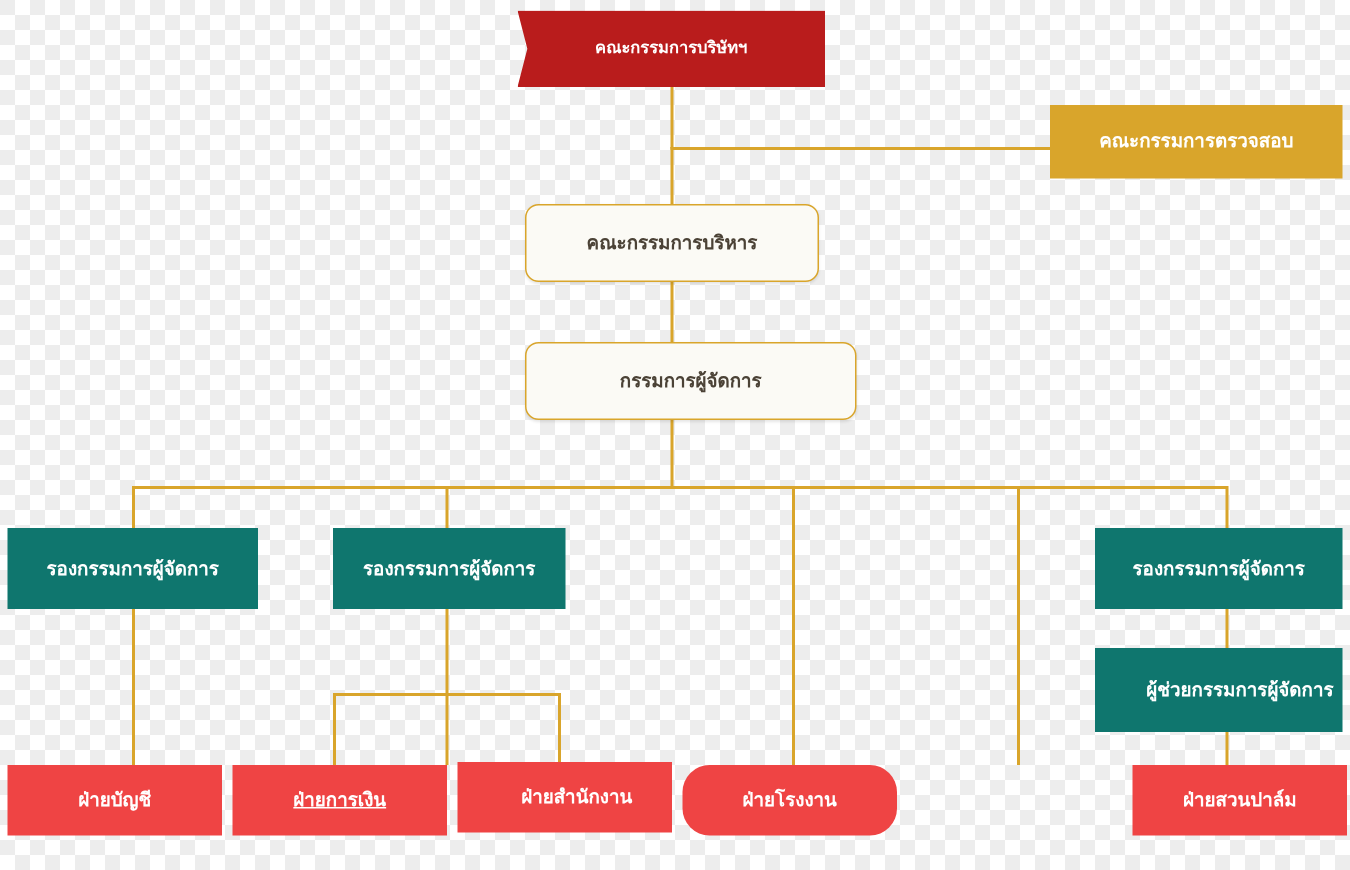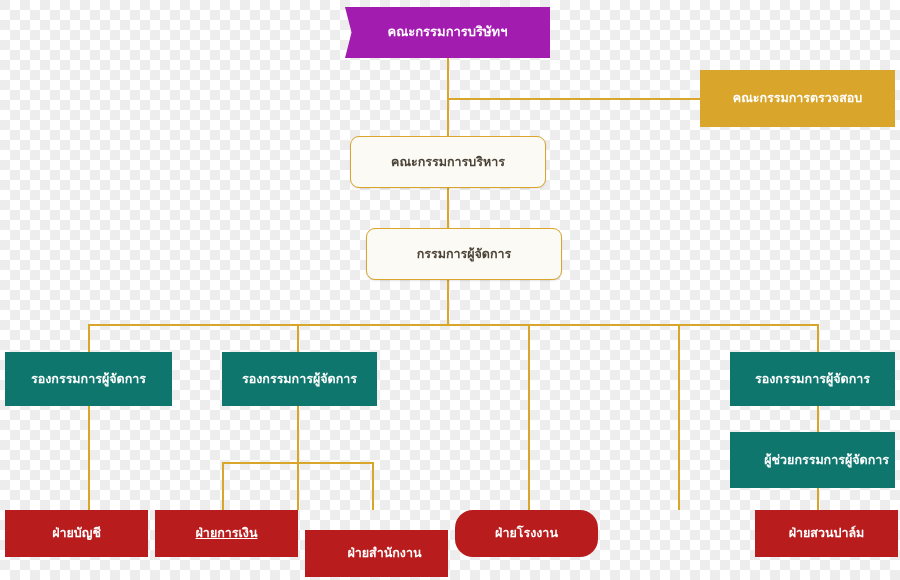--- a/index.html
+++ b/index.html
@@ -18,23 +18,23 @@
     display:flex;
     align-items:center;
     justify-content:center;
     text-align:center;
     line-height:1.15;
   }
   .node span{display:block;padding:0 6px;}
 
   
   .n-board{
-    background:#a21caf;
+    background:#b91c1c;
     color:#ffffff;
-    font-size:13px;
+    font-size:11px;
     font-weight:600;
     clip-path:polygon(0 0, 100% 0, 100% 100%, 0 100%, 3.2% 50%);
   }
   .n-gold{
     background:#d9a52b;
     color:#ffffff;
     font-size:12.5px;
     font-weight:600;
   }
   .n-white{
@@ -46,21 +46,21 @@
     font-weight:600;
     box-shadow:0 1px 2px rgba(0,0,0,.10);
   }
   .n-dark{
     background:#0f766e;
     color:#ffffff;
     font-size:12.5px;
     font-weight:600;
   }
   .n-green{
-    background:#b91c1c;
+    background:#ef4444;
     color:#ffffff;
     font-size:12.5px;
     font-weight:600;
   }
   .line{position:absolute;background:#d9a52b;}
   .vline{width:1.5px;}
   .hline{height:1.5px;}
 </style>
 </head>
 <body>
@@ -95,29 +95,29 @@
   <div class="line vline" style="left:88px;top:406px;height:104px;"></div>
 
   <div class="line vline" style="left:817px;top:406px;height:26px;"></div>
 
   <div class="line vline" style="left:817px;top:478px;height:32px;"></div>
 
   <div class="node n-board" style="left:345px;top:7px;width:205px;height:51px;">
     <span>คณะกรรมการบริษัทฯ</span>
   </div>
 
-  <div class="node n-gold" style="left:700px;top:70px;width:195px;height:57px;">
+  <div class="node n-gold" style="left:700px;top:70px;width:195px;height:49px;">
     <span>คณะกรรมการตรวจสอบ</span>
   </div>
 
   <div class="node n-white" style="left:350px;top:136px;width:196px;height:52px;">
     <span>คณะกรรมการบริหาร</span>
   </div>
 
-  <div class="node n-white" style="left:366px;top:228px;width:196px;height:52px;">
+  <div class="node n-white" style="left:350px;top:228px;width:221px;height:52px;">
     <span>กรรมการผู้จัดการ</span>
   </div>
 
   <div class="node n-dark" style="left:5px;top:352px;width:167px;height:54px;">
     <span>รองกรรมการผู้จัดการ</span>
   </div>
 
   <div class="node n-dark" style="left:222px;top:352px;width:155px;height:54px;">
     <span>รองกรรมการผู้จัดการ</span>
   </div>
@@ -129,21 +129,21 @@
   <div class="node n-dark" style="left:730px;top:432px;width:165px;height:56px;justify-content:flex-end;">
     <span>ผู้ช่วยกรรมการผู้จัดการ</span>
   </div>
 
   <div class="node n-green" style="left:5px;top:510px;width:143px;height:47px;">
     <span>ฝ่ายบัญชี</span>
   </div>
   <div class="node n-green" style="left:155px;top:510px;width:143px;height:47px;text-decoration:underline;">
     <span>ฝ่ายการเงิน</span>
   </div>
-  <div class="node n-green" style="left:305px;top:530px;width:143px;height:47px;padding-left:16px;">
+  <div class="node n-green" style="left:305px;top:508px;width:143px;height:47px;padding-left:16px;">
     <span>ฝ่ายสำนักงาน</span>
   </div>
   <div class="node n-green" style="left:455px;top:510px;width:143px;height:47px;border-radius:18px;">
     <span>ฝ่ายโรงงาน</span>
   </div>
   <div class="node n-green" style="left:755px;top:510px;width:143px;height:47px;">
     <span>ฝ่ายสวนปาล์ม</span>
   </div>
 
 </div>

